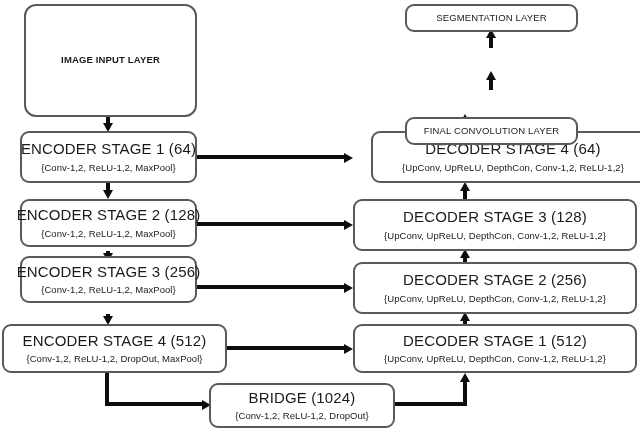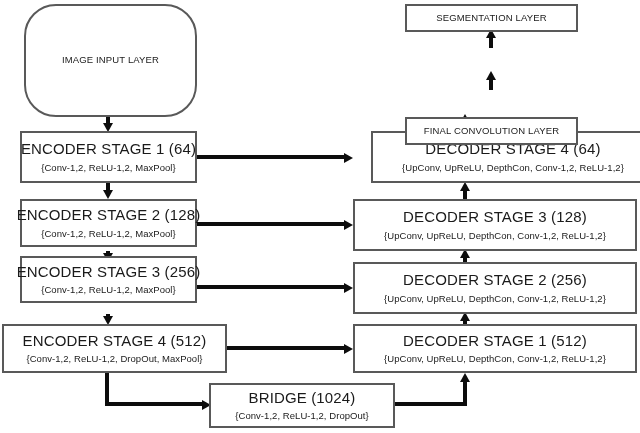--- a/index.html
+++ b/index.html
@@ -13,21 +13,21 @@
     height: 433px;
     background: #ffffff;
     font-family: "Liberation Sans", sans-serif;
     overflow: hidden;
   }
   .node {
     position: absolute;
     box-sizing: border-box;
     background: #ffffff;
     border: 2.5px solid #595959;
-    border-radius: 0;
+    border-radius: 9px;
     display: flex;
     flex-direction: column;
     align-items: center;
     justify-content: center;
     text-align: center;
     color: #1a1a1a;
     z-index: 3;
     line-height: 1.35;
   }
   .node .title {
@@ -35,21 +35,22 @@
     letter-spacing: 0.15px;
     white-space: nowrap;
   }
   .node .sub {
     font-size: 9.5px;
     letter-spacing: 0.05px;
     white-space: nowrap;
     margin-top: 2px;
   }
   .node.big {
-    border-radius: 32px;
+    border-radius: 12px;
+    font-weight: bold;
   }
   .node.single .title {
     font-size: 9.5px;
   }
   
   .edge {
     position: absolute;
     background: #0d0d0d;
     z-index: 1;
   }

